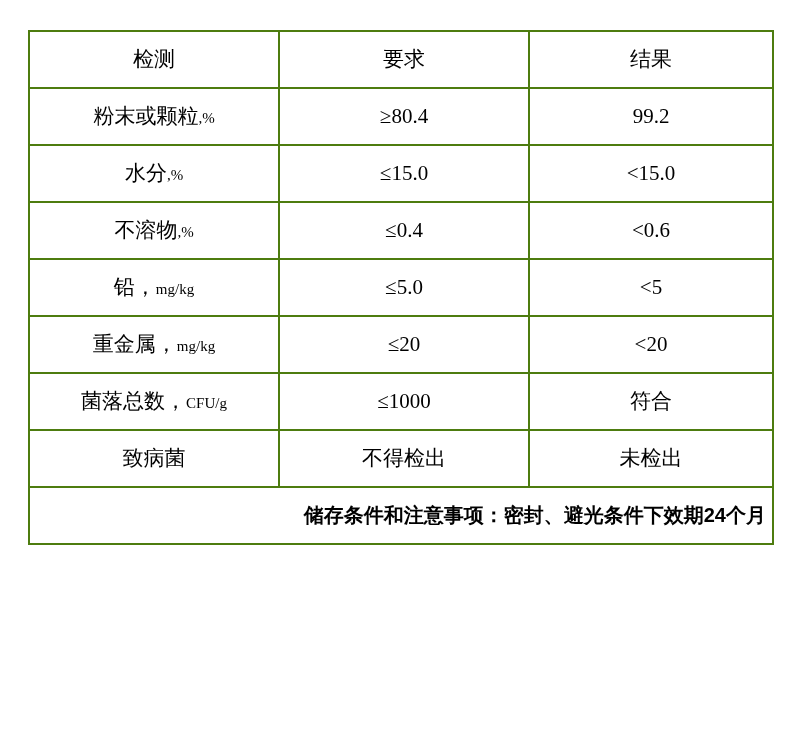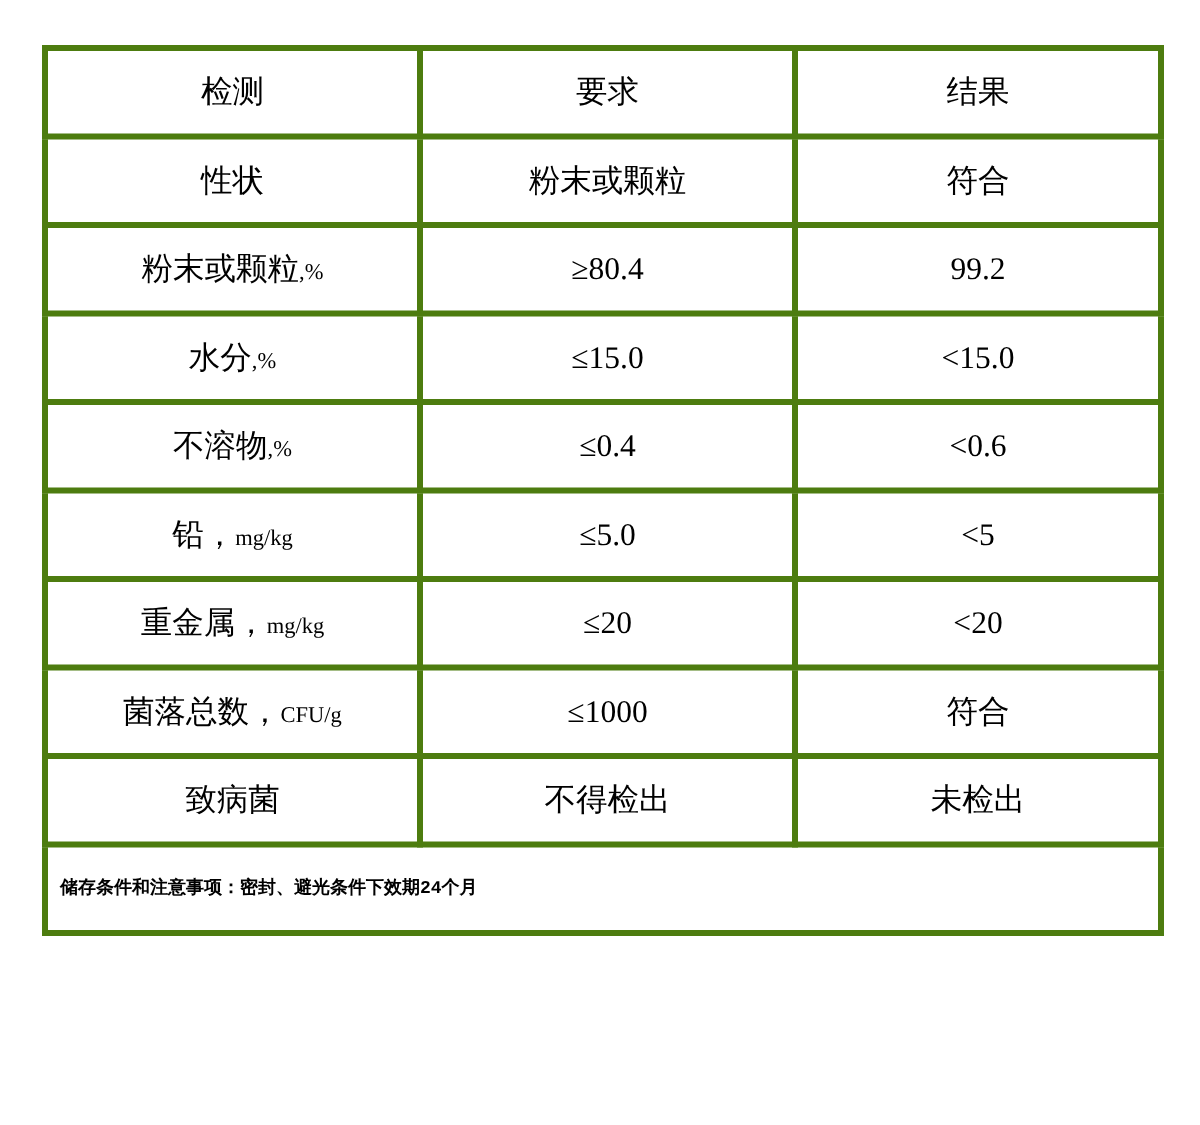--- a/index.html
+++ b/index.html
@@ -25,21 +25,21 @@
     left: 28px;
     top: 30px;
     width: 744px;
   }
   table.spec {
     border-collapse: collapse;
     width: 744px;
     table-layout: fixed;
   }
   table.spec td {
-    border: 4px solid #4d7c0f;
+    border: 2px solid #4d7c0f;
     text-align: center;
     vertical-align: middle;
     padding: 0;
     height: 55px;
     font-size: 21px;
     line-height: 1.25;
     font-family: "Liberation Serif", "DejaVu Serif", serif;
   }
   table.spec col.c1 { width: 250px; }
   table.spec col.c2 { width: 250px; }
@@ -55,25 +55,25 @@
   }
   .footer-row td {
     height: 40px;
     text-align: left;
     font-size: 17px;
     border-top: 1px solid #000000;
   }
   .footer-inner {
     display: block;
     padding: 0 6px 0 8px;
-    text-align: left;
+    text-align: right;
     white-space: nowrap;
-    font-family: Liberation Mono, monospace;
+    font-family: Liberation Sans, sans-serif;
     font-weight: bold;
-    font-size: 12px;
+    font-size: 20px;
   }
 </style>
 </head>
 <body>
 
 <div class="page">
   <div class="table-wrap">
     <table class="spec">
       <colgroup>
         <col class="c1">
@@ -87,31 +87,20 @@
             </td>
           <td>
               <span class="cell-inner">要求</span>
             </td>
           <td>
               <span class="cell-inner">结果</span>
             </td>
         </tr>
 
 
-        <tr>
-          <td>
-              <span class="cell-inner">性状</span>
-            </td>
-          <td>
-              <span class="cell-inner">粉末或颗粒</span>
-            </td>
-          <td>
-              <span class="cell-inner">符合</span>
-            </td>
-        </tr>
 
 
         <tr>
           <td>
               <span class="cell-inner"><span>粉末或颗粒</span><span class="unit">,%</span></span>
             </td>
           <td>
               <span class="cell-inner">≥80.4</span>
             </td>
           <td>

